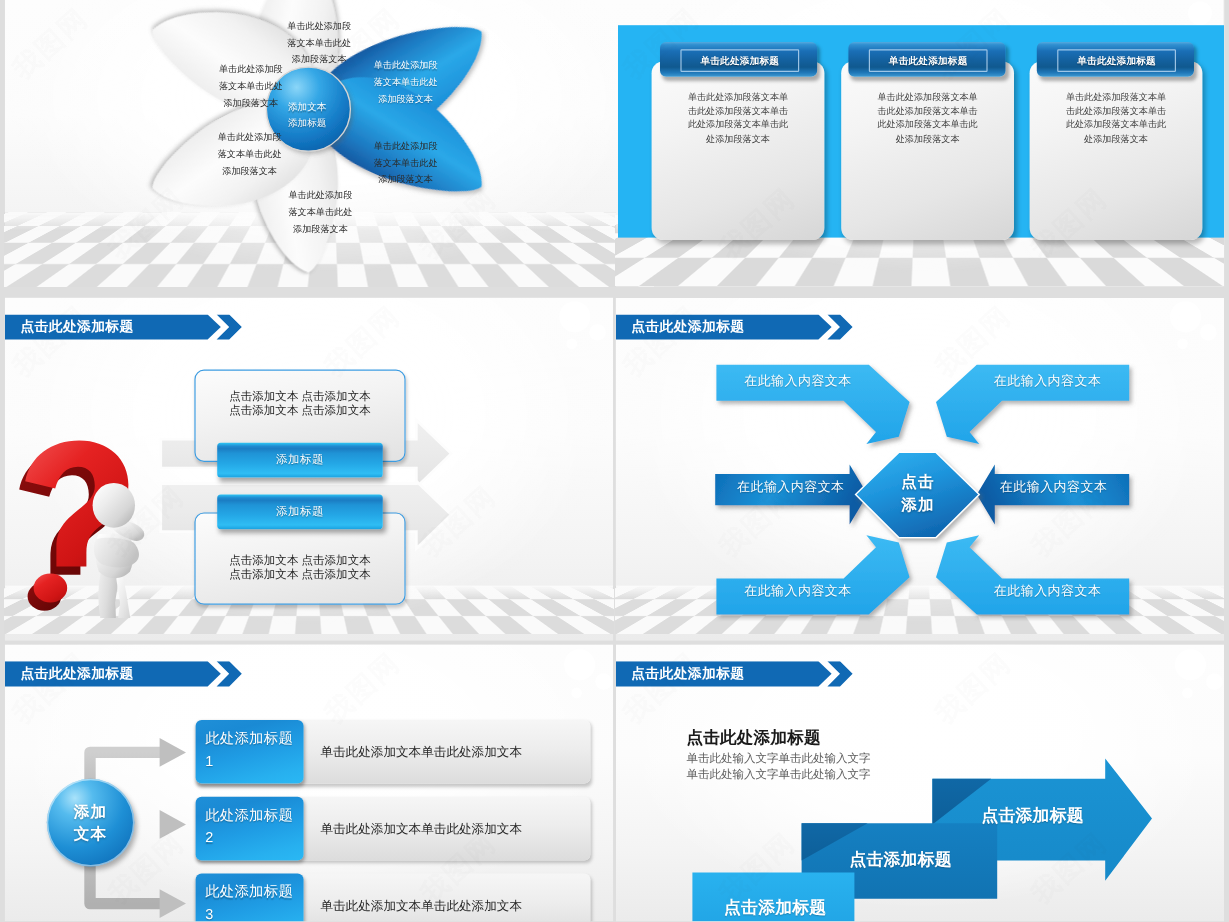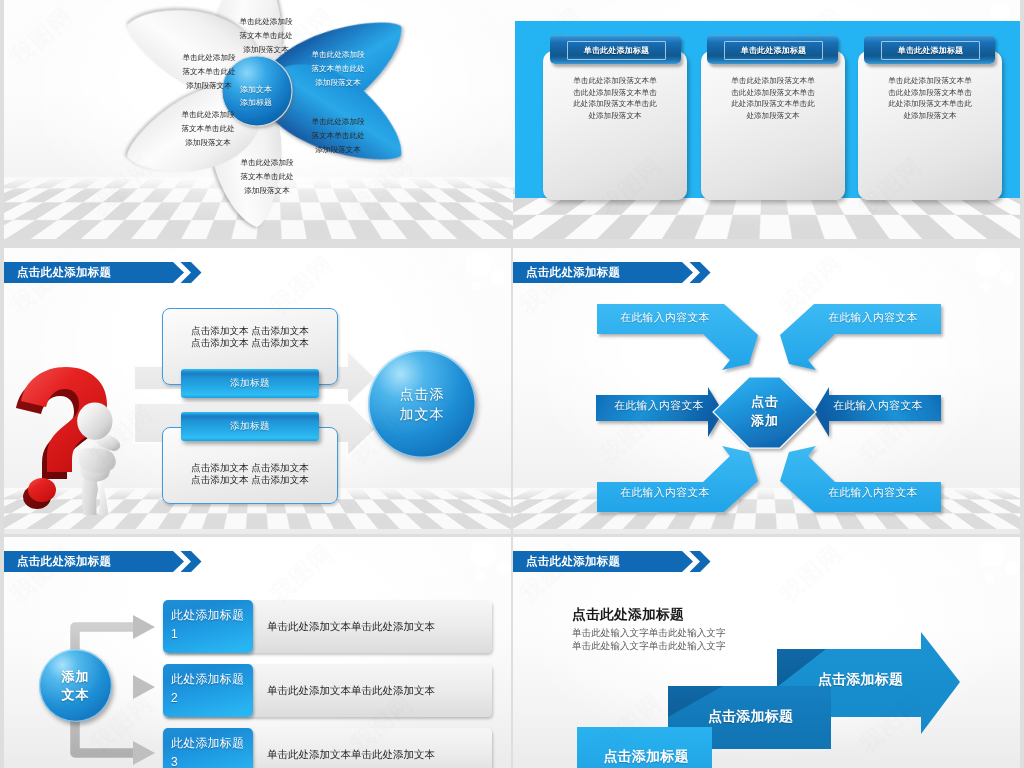--- a/index.html
+++ b/index.html
@@ -360,24 +360,20 @@
   <div class="s3box" style="left:158px;top:179px;width:174px;height:75px;">
     <div class="tx" style="top:34px">点击添加文本  点击添加文本</div>
     <div class="tx" style="top:46.4px">点击添加文本  点击添加文本</div>
   </div>
   <div class="s3bar" style="left:177px;top:121px;">
     <b>添加标题</b>
   </div>
   <div class="s3bar" style="left:177px;top:164px;">
     <b>添加标题</b>
   </div>
-  <div class="s3circ">
-    <div>点击添</div>
-    <div>加文本</div>
-  </div>
 <div class="wmlayer">
         <div class="wmtile" style="left: 0px; top: 50px;">我图网</div>
         <div class="wmtile" style="left: 260px; top: 50px;">我图网</div>
         <div class="wmtile" style="left: 80px; top: 200px;">我图网</div>
         <div class="wmtile" style="left: 340px; top: 200px;">我图网</div>
       </div>
     </div>
 
 <div class="slide" id="s4" style="left:513px;top:248px;width:507px;height:286px;">
   <div class="studio"></div>

